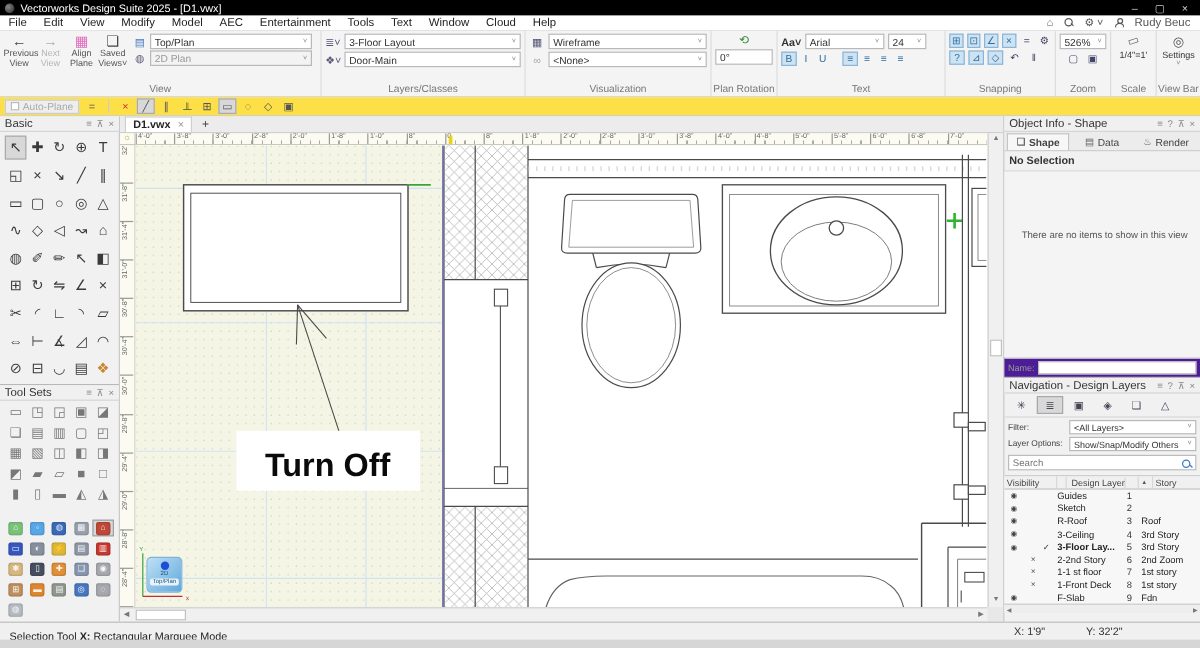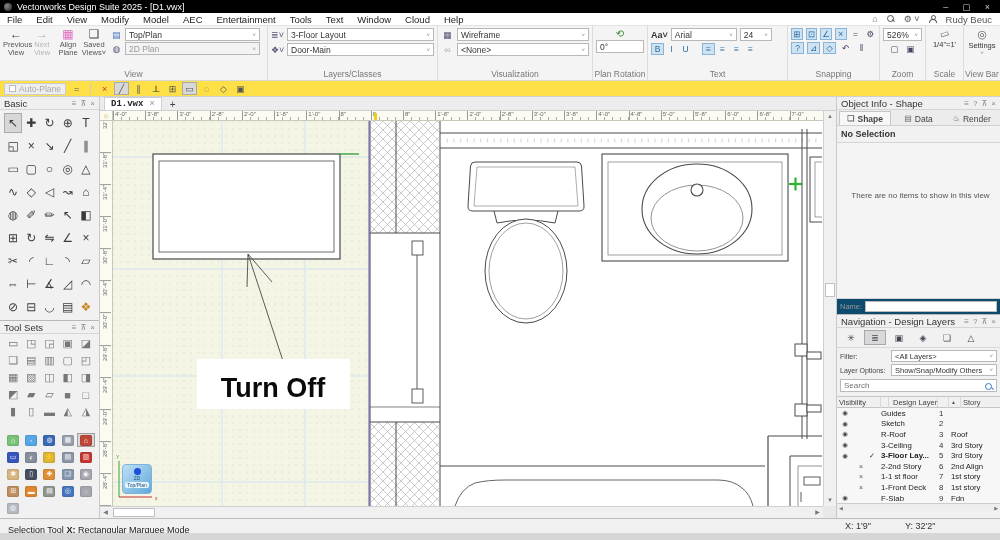--- a/index.html
+++ b/index.html
@@ -78,21 +78,21 @@
   .tsgrid .tool { height:15px; display:flex; align-items:center; justify-content:center; font-size:11px; color:#777; }
   .catgrid { display:grid; grid-template-columns:repeat(5,1fr); padding:2px 4px; row-gap:3px; margin-top:10px; }
   .cat { height:14px; display:flex; align-items:center; justify-content:center; border:1px solid transparent; }
   .cat .sw { width:12px; height:11px; border-radius:2px; display:flex; align-items:center; justify-content:center;
     color:rgba(255,255,255,.9); font-size:7px; box-shadow:inset 0 0 2px rgba(0,0,0,.35); }
   .cat.sel { background:#d8d8d8; border-color:#a0a0a0; }
 
   
   .tabbar { height:14px; background:#ececec; border-bottom:1px solid #cfcfcf; display:flex; align-items:flex-end; }
   .doctab { height:13px; background:#fff; border:1px solid #cfcfcf; border-bottom:none; display:flex; align-items:center;
-    gap:6px; padding:0 6px; font-size:9px; font-weight:bold; color:#222; margin-left:4px;font-family:Liberation Mono, monospace; }
+    gap:6px; padding:0 6px; font-size:9px; font-weight:bold; color:#222; margin-left:4px; }
   .doctab .x { color:#999; font-weight:normal; }
   .newtab { font-size:10px; color:#444; padding:0 8px; }
   .rulerrow { position:absolute; left:0; right:13px; top:14px; height:10px; background:#fbfbf2; border-bottom:1px solid #c9c9b9; display:flex; }
   .rulercorner { width:13px; height:10px; border-right:1px solid #c9c9b9; font-size:7px; color:#c8a020; text-align:center; line-height:10px; }
   .rulertop { position:relative; flex:1; display:flex; overflow:hidden; }
   .rtc { flex:none; width:32.23px; font-size:6px; color:#666; border-left:1px solid #999; padding-left:1px; line-height:7px;
     background:repeating-linear-gradient(90deg, transparent 0 7px, #aaa 7px 8px) left bottom / 100% 3px no-repeat; }
   .cursormark { position:absolute; left:261px; bottom:0; width:3px; height:7px; background:#e8d11f; }
   .rulerleft { position:absolute; left:0; top:24px; bottom:12px; width:13px; background:#fbfbf2; border-right:1px solid #c9c9b9; overflow:hidden; }
   .rlc { height:32.1px; font-size:6px; color:#666; border-top:1px solid #999; writing-mode:vertical-rl; transform:rotate(180deg);
@@ -113,21 +113,21 @@
   
   .panel { border-bottom:1px solid #b8b8b8; }
   .ptabs { display:flex; height:16px; border-bottom:1px solid #cfcfcf; background:#ececec; padding:1px 2px 0; gap:1px; }
   .ptab { flex:1; display:flex; align-items:center; justify-content:center; gap:3px; font-size:8.5px; color:#444;
     border:1px solid transparent; border-bottom:none; }
   .ptab.on { background:#f7f7f7; border-color:#c5c5c5; font-weight:bold; }
   .ptab .ticon { font-size:8px; color:#666; }
   .noselect { font-size:9px; font-weight:bold; padding:3px 4px; border-bottom:1px solid #d5d5d5; }
   .oibody { height:155px; position:relative; background:#f4f4f4; }
   .emptymsg { position:absolute; top:48px; left:4px; right:0; text-align:center; font-size:8px; color:#555; }
-  .namerow { display:flex; align-items:center; gap:3px; padding:2px 3px; background:#0c4a6e; border-top:1px solid #d5d5d5; }
+  .namerow { display:flex; align-items:center; gap:3px; padding:2px 3px; background:#4c1d95; border-top:1px solid #d5d5d5; }
   .namerow .lbl { font-size:7.5px; color:#999; }
   .namerow input { flex:1; height:11px; border:1px solid #bbb; background:#fff; font-size:8px; padding:0 2px; }
 
   .navicons { display:flex; gap:2px; padding:2px 3px; border-bottom:1px solid #d8d8d8; }
   .nico { width:22px; height:15px; display:flex; align-items:center; justify-content:center; font-size:9px; color:#445; border:1px solid transparent; }
   .nico.on { background:#d8d8d8; border-color:#a8a8a8; }
   .optrow { display:flex; align-items:center; padding:2px 3px 0; gap:3px; }
   .optrow .lbl { font-size:7px; color:#444; width:48px; flex:none; }
   .optrow .drop { flex:1; height:12px; font-size:7.5px; }
   .searchrow { padding:3px 3px 2px; }
@@ -976,21 +976,21 @@
               <span class="num">5</span>
               <span class="st">3rd Story</span>
             </div>
 
             <div class="layrow">
               <span class="eye"></span>
               <span class="mk">×</span>
               <span class="ck"></span>
               <span class="nm">2-2nd Story</span>
               <span class="num">6</span>
-              <span class="st">2nd Align</span>
+              <span class="st">2nd Zoom</span>
             </div>
 
             <div class="layrow">
               <span class="eye"></span>
               <span class="mk">×</span>
               <span class="ck"></span>
               <span class="nm">1-1 st floor</span>
               <span class="num">7</span>
               <span class="st">1st story</span>
             </div>

